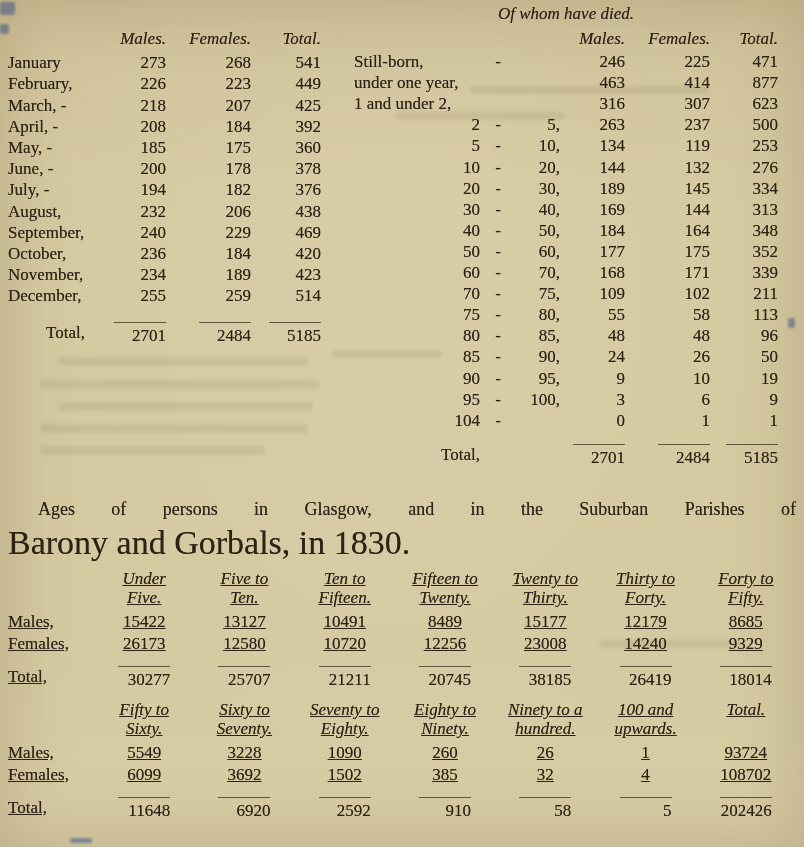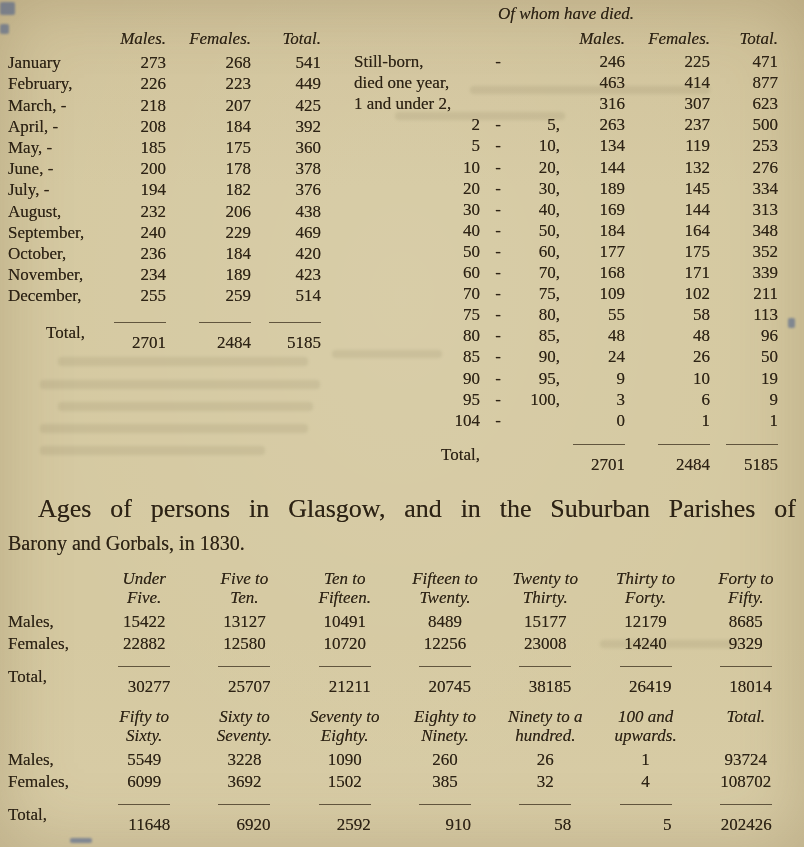--- a/index.html
+++ b/index.html
@@ -19,21 +19,21 @@
   .ghost {
     position:absolute; display:block;
     background:rgba(86,74,50,0.10); filter:blur(1.6px); border-radius:4px;
   }
   .bluemark {
     position:absolute; display:block;
     background:rgba(38,68,138,0.45); filter:blur(1px); border-radius:2px;
   }
   .rule {
     display:inline-block; min-width:52px; text-align:right;
-    border-top:1px solid rgba(58,46,28,0.75); padding-top:9px;
+    border-top:1px solid rgba(58,46,28,0.75); padding-top:2px;
   }
 
   
   .tbl-left { position:absolute; left:8px; top:28px; width:322px; }
   .lrow { display:flex; line-height:21.2px; }
   .lrow .lbl { width:100px; }
   .lrow .c1 { width:58px; text-align:right; }
   .lrow .c2 { width:85px; text-align:right; }
   .lrow .c3 { width:70px; text-align:right; }
   .lhead { margin-bottom:3px; }
@@ -50,24 +50,24 @@
   .ld   { width:36px; text-align:center; }
   .lb   { width:44px; text-align:right; }
   .rc1  { width:65px; text-align:right; }
   .rc2  { width:85px; text-align:right; }
   .rc3  { width:68px; text-align:right; }
   .rhead { margin-bottom:2px; }
   .rtotal { margin-top:13px; }
 
   
   .ages { position:absolute; left:8px; top:492px; width:788px; }
-  .h1 { font-size:26px; line-height:34px; text-indent:30px;
+  .h1 { font-size:18px; line-height:34px; text-indent:30px;
         text-align:justify; text-align-last:justify; }
-  .h2 { font-size:20px; line-height:34px; }
-  .ages-tbl { margin-top:9px; }
+  .h2 { font-size:34px; line-height:34px; }
+  .ages-tbl { margin-top:9px;text-decoration:underline; }
   .ages-tbl.part2 { }
   .arow { display:flex; line-height:22px; }
   .albl { width:86px; }
   .acol { flex:1; text-align:center; }
   .ahead { line-height:19px; margin-bottom:4px; }
   .atotal { margin-top:11px; }
   .atotal .rule { text-align:right; }
 </style>
 </head>
 <body>
@@ -190,21 +190,21 @@
 
     <div class="rrow variant-textlabel">
           <span class="la">Still-born,</span>
           <span class="ld">-</span>
           <span class="lb"></span>
           <span class="rc1">246</span>
           <span class="rc2">225</span>
           <span class="rc3">471</span>
         </div>
         <div class="rrow variant-textlabel">
-          <span class="la">died one year,</span>
+          <span class="la">under one year,</span>
           <span class="ld"></span>
           <span class="lb"></span>
           <span class="rc1">463</span>
           <span class="rc2">414</span>
           <span class="rc3">877</span>
         </div>
         <div class="rrow variant-textlabel">
           <span class="la">1 and under 2,</span>
           <span class="ld"></span>
           <span class="lb"></span>
@@ -387,21 +387,21 @@
             <span class="acol">15422</span>
             <span class="acol">13127</span>
             <span class="acol">10491</span>
             <span class="acol">8489</span>
             <span class="acol">15177</span>
             <span class="acol">12179</span>
             <span class="acol">8685</span>
           </div>
           <div class="arow">
             <span class="albl">Females,</span>
-            <span class="acol">22882</span>
+            <span class="acol">26173</span>
             <span class="acol">12580</span>
             <span class="acol">10720</span>
             <span class="acol">12256</span>
             <span class="acol">23008</span>
             <span class="acol">14240</span>
             <span class="acol">9329</span>
           </div>
         </div>
       <div class="arow atotal">
         <span class="albl">Total,</span>

